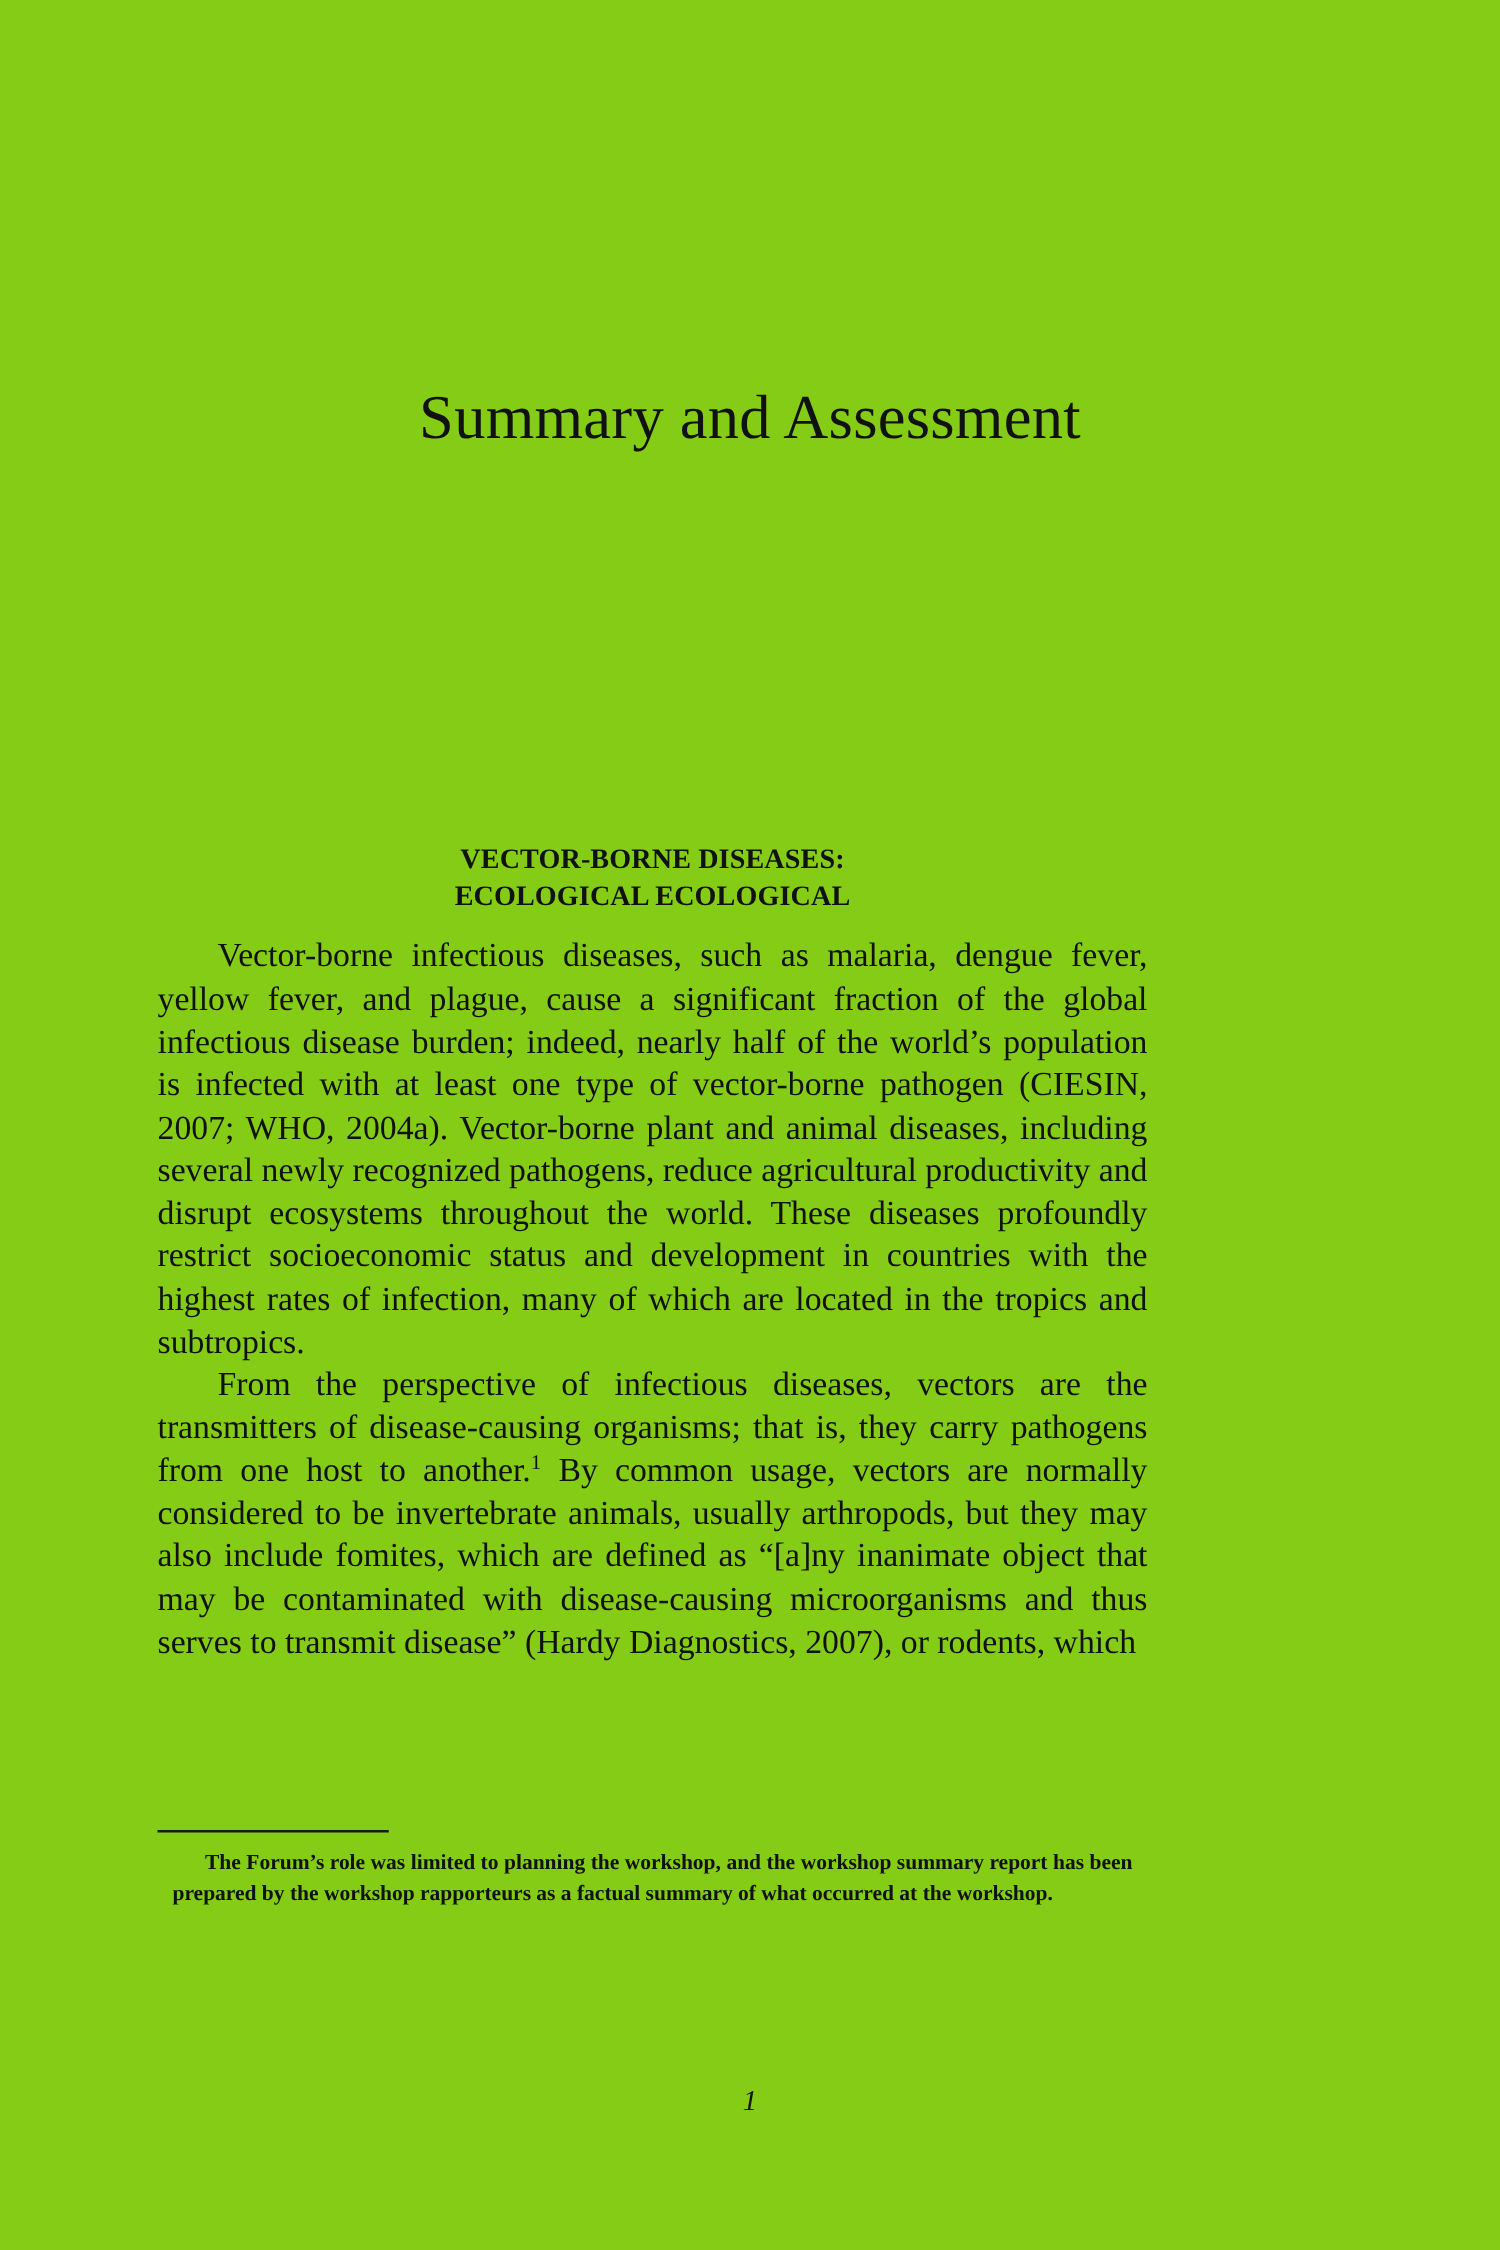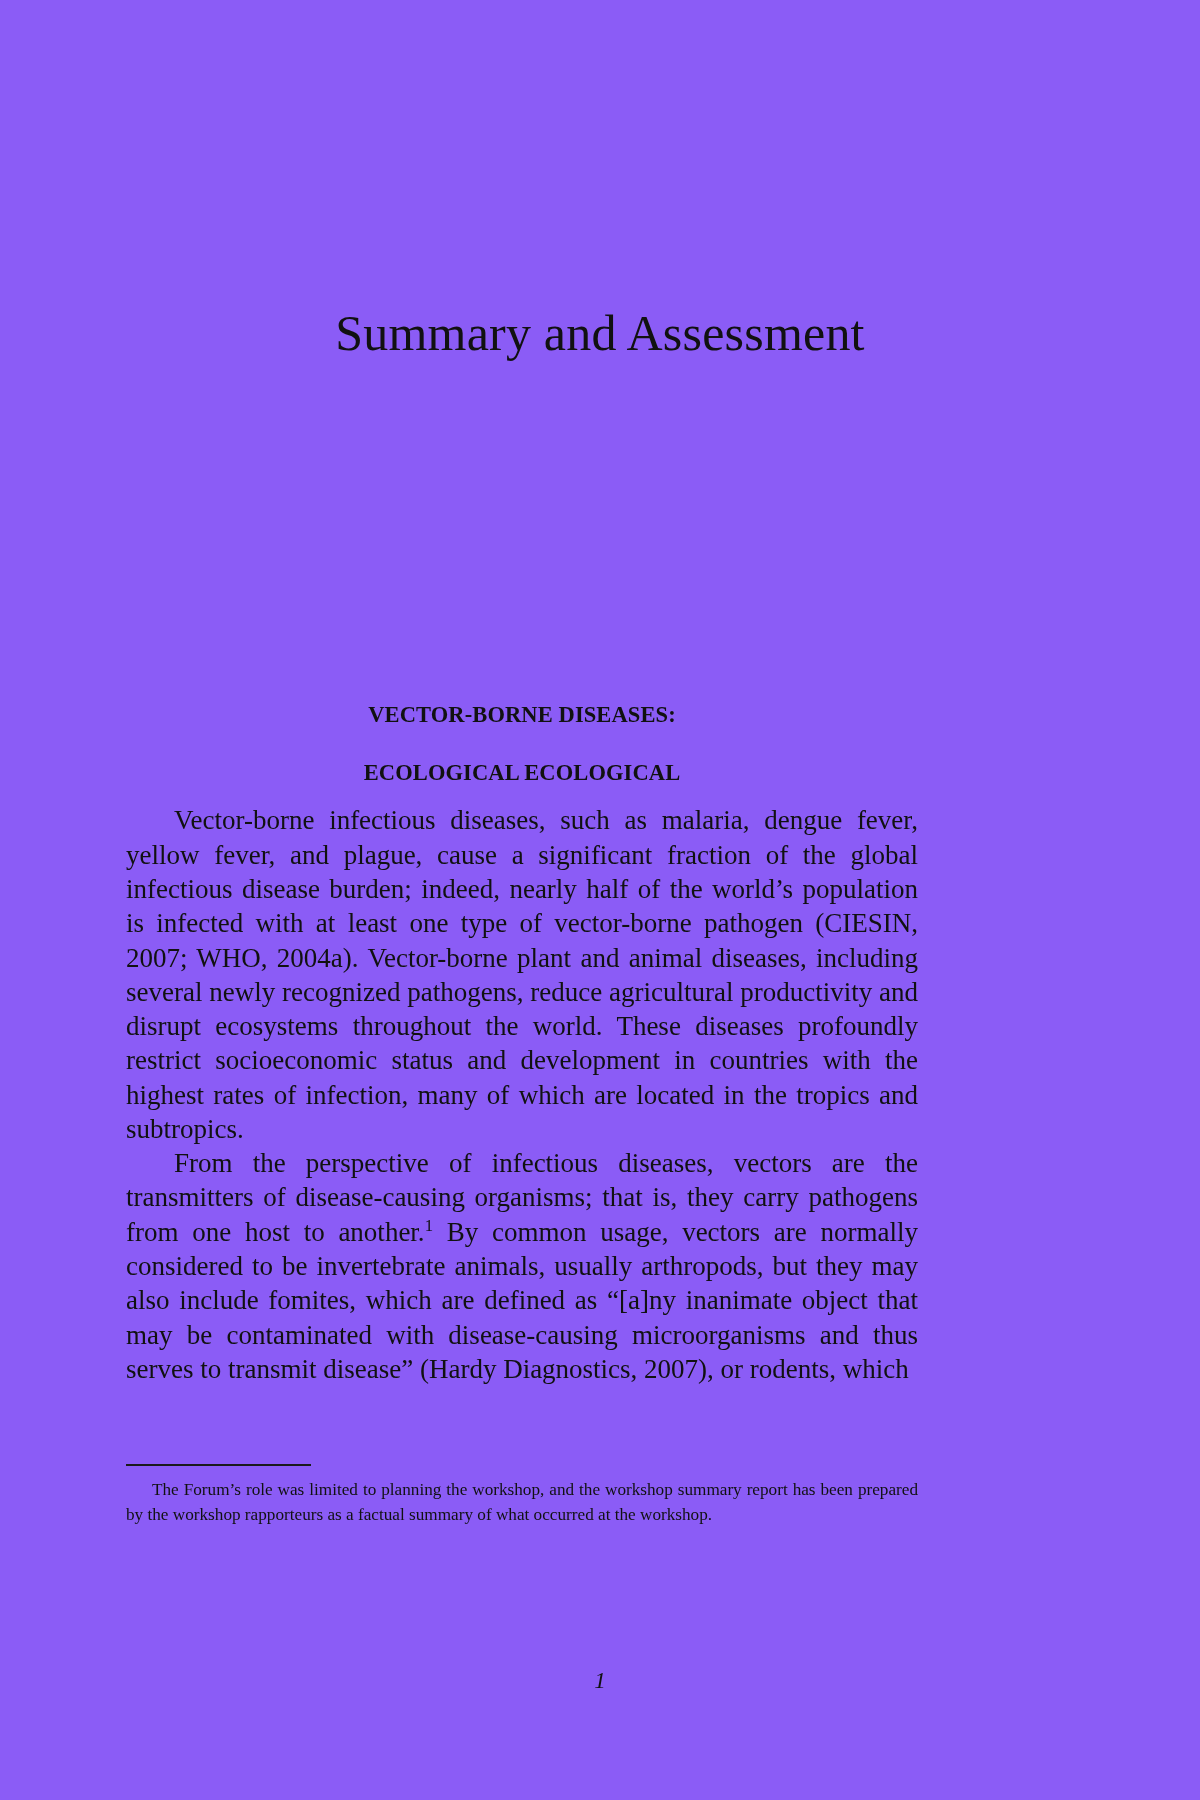--- a/index.html
+++ b/index.html
@@ -5,21 +5,21 @@
   html, body {
     margin: 0;
     padding: 0;
     background: #ffffff;
   }
 
   .page {
     position: relative;
     width: 1200px;
     height: 1800px;
-    background: #8b5cf6;
+    background: #84cc16;
     margin: 0 auto;
     overflow: hidden;
     font-family: "Liberation Serif", "DejaVu Serif", serif;
     color: #111111;
   }
 
   
   .chapter-title {
     position: absolute;
     left: 0;
@@ -43,21 +43,20 @@
   .section-heading {
     text-align: center;
     font-weight: bold;
     font-size: 22.5px;
     line-height: 1.32;
     letter-spacing: 0.1px;
     margin: 0 0 16px 0;
   }
   .section-heading .hl {
     display: block;
-    margin-top: 28px;
   }
 
   p.body {
     margin: 0;
     font-size: 27px;
     line-height: 1.27;
     text-align: justify;
     text-justify: inter-word;
     text-indent: 48px;
     hyphens: manual;
@@ -80,24 +79,25 @@
   }
 
   .footnote-rule {
     width: 185px;
     height: 0;
     border-top: 2.4px solid #1a1a1a;
     margin: 0 0 12px 0;
   }
 
   p.footnote {
-    margin: 0;
+    margin: 12px;
     text-align: justify;
     text-justify: inter-word;
     text-indent: 26px;
+    font-weight: bold;
   }
 
   p.footnote + p.footnote {
     margin-top: 1px;
   }
 
   sup.fn-mark {
     font-size: 0.68em;
     vertical-align: super;
     line-height: 0;

